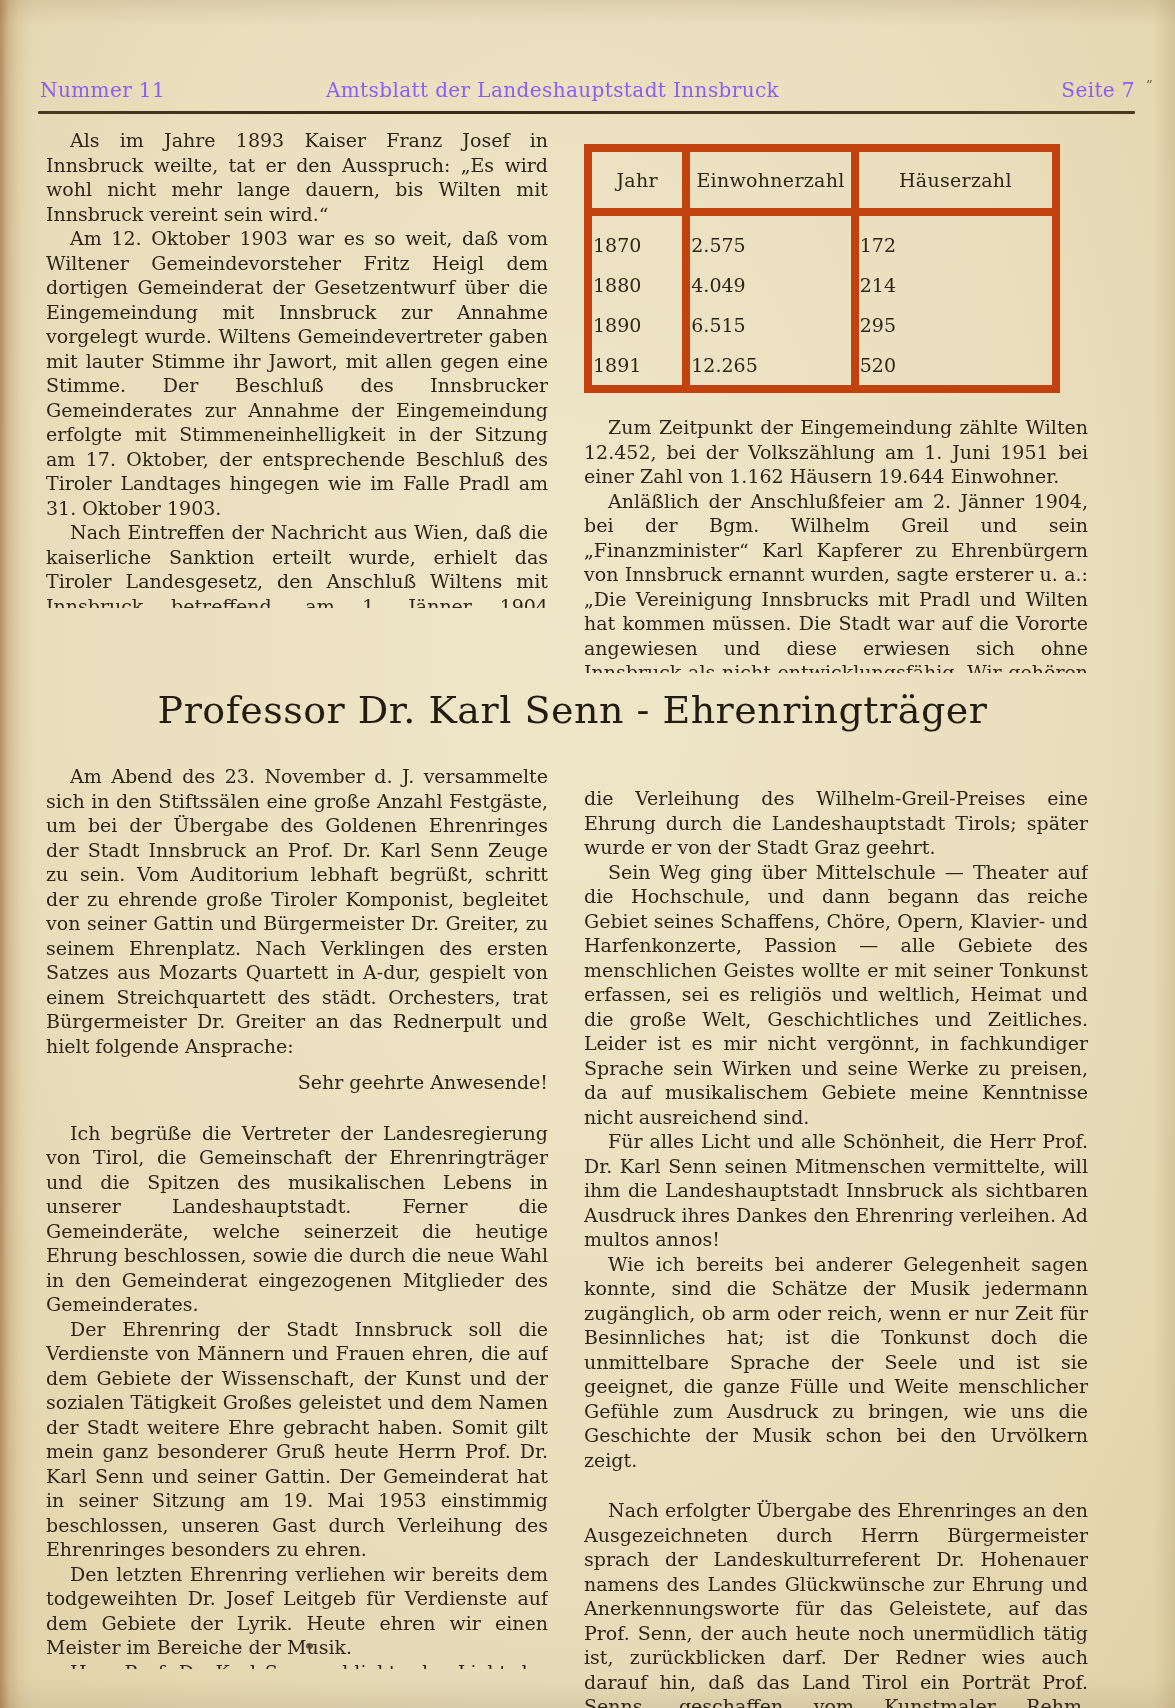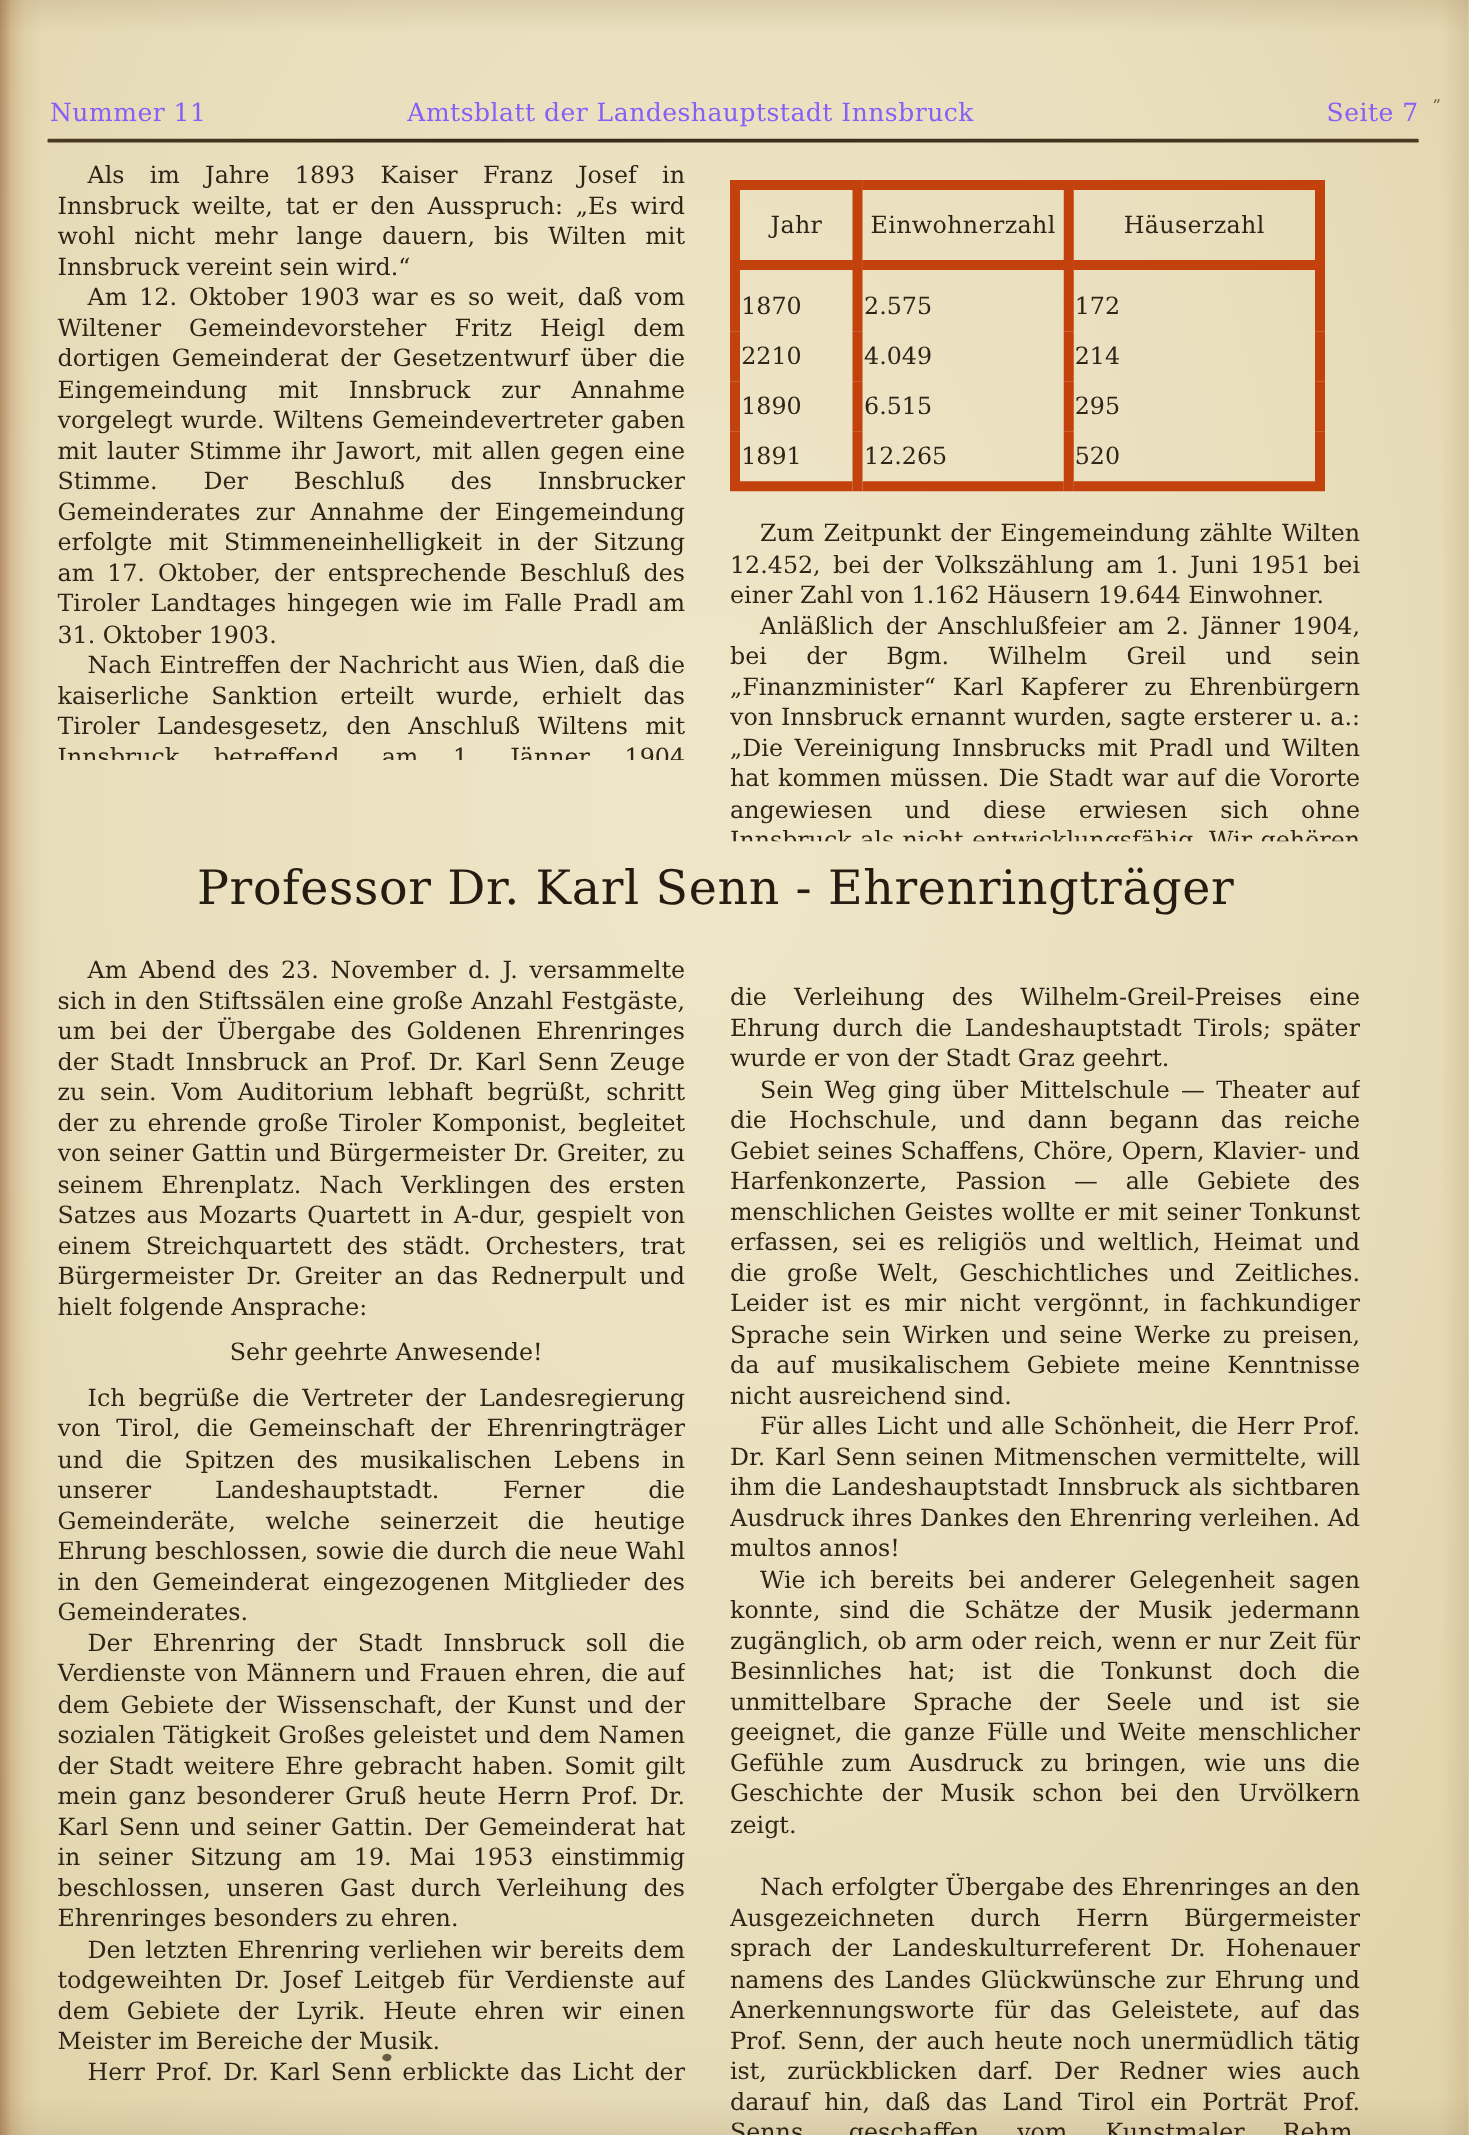--- a/index.html
+++ b/index.html
@@ -22,21 +22,21 @@
   .masthead .center{position:absolute;left:0;right:70px;text-align:center;}
   .rule{
     position:absolute;left:38px;right:40px;top:111px;height:3px;
     background:linear-gradient(90deg,#4a3a24 0%,#352917 30%,#40321e 70%,#4a3a24 100%);
     border-radius:1px;
   }
   .col{position:absolute;text-align:justify;font-size:19px;line-height:24.5px;overflow:hidden;}
   .col p{margin:0;}
   .p{text-indent:24px;}
   .p.noindent{text-indent:0;}
-  .p.salutation{text-indent:24px;text-align:center;margin-top:12px;margin-bottom:12px;}
+  .p.salutation{text-indent:24px;text-align:right;margin-top:12px;margin-bottom:26px;}
   .p.gapbefore{margin-top:26px;}
   .sec1-left{left:46px;top:128px;width:502px;height:480px;}
   .sec1-right{left:584px;top:128px;width:504px;height:545px;}
   .sec2-left{left:46px;top:764px;width:502px;height:905px;}
   .sec2-right{left:584px;top:786px;width:504px;height:930px;}
   .headline{
     position:absolute;left:0;right:30px;top:688px;height:60px;
     text-align:center;font-size:38px;font-weight:normal;color:#241c10;
     letter-spacing:0.5px;
   }
@@ -90,21 +90,21 @@
         <th>Häuserzahl</th>
       </tr>
     </thead>
     <tbody>
       <tr class="first">
         <td>1870</td>
         <td>2.575</td>
         <td>172</td>
       </tr>
       <tr>
-        <td>2210</td>
+        <td>1880</td>
         <td>4.049</td>
         <td>214</td>
       </tr>
       <tr>
         <td>1890</td>
         <td>6.515</td>
         <td>295</td>
       </tr>
       <tr>
         <td>1891</td>

